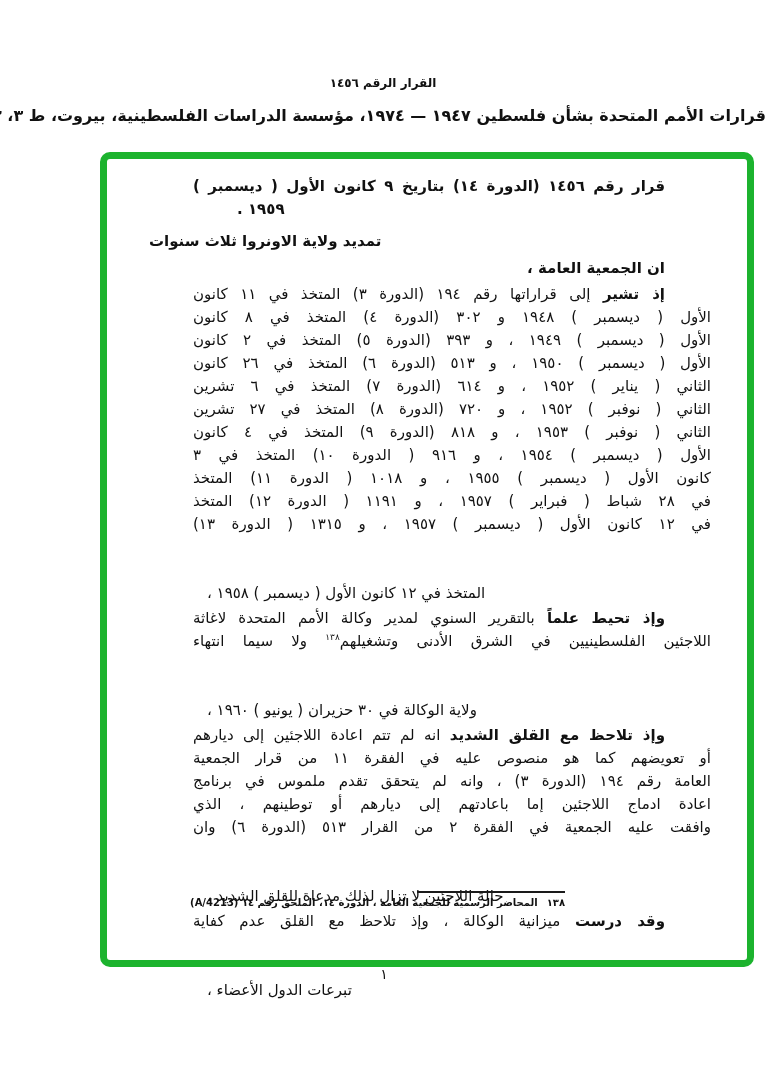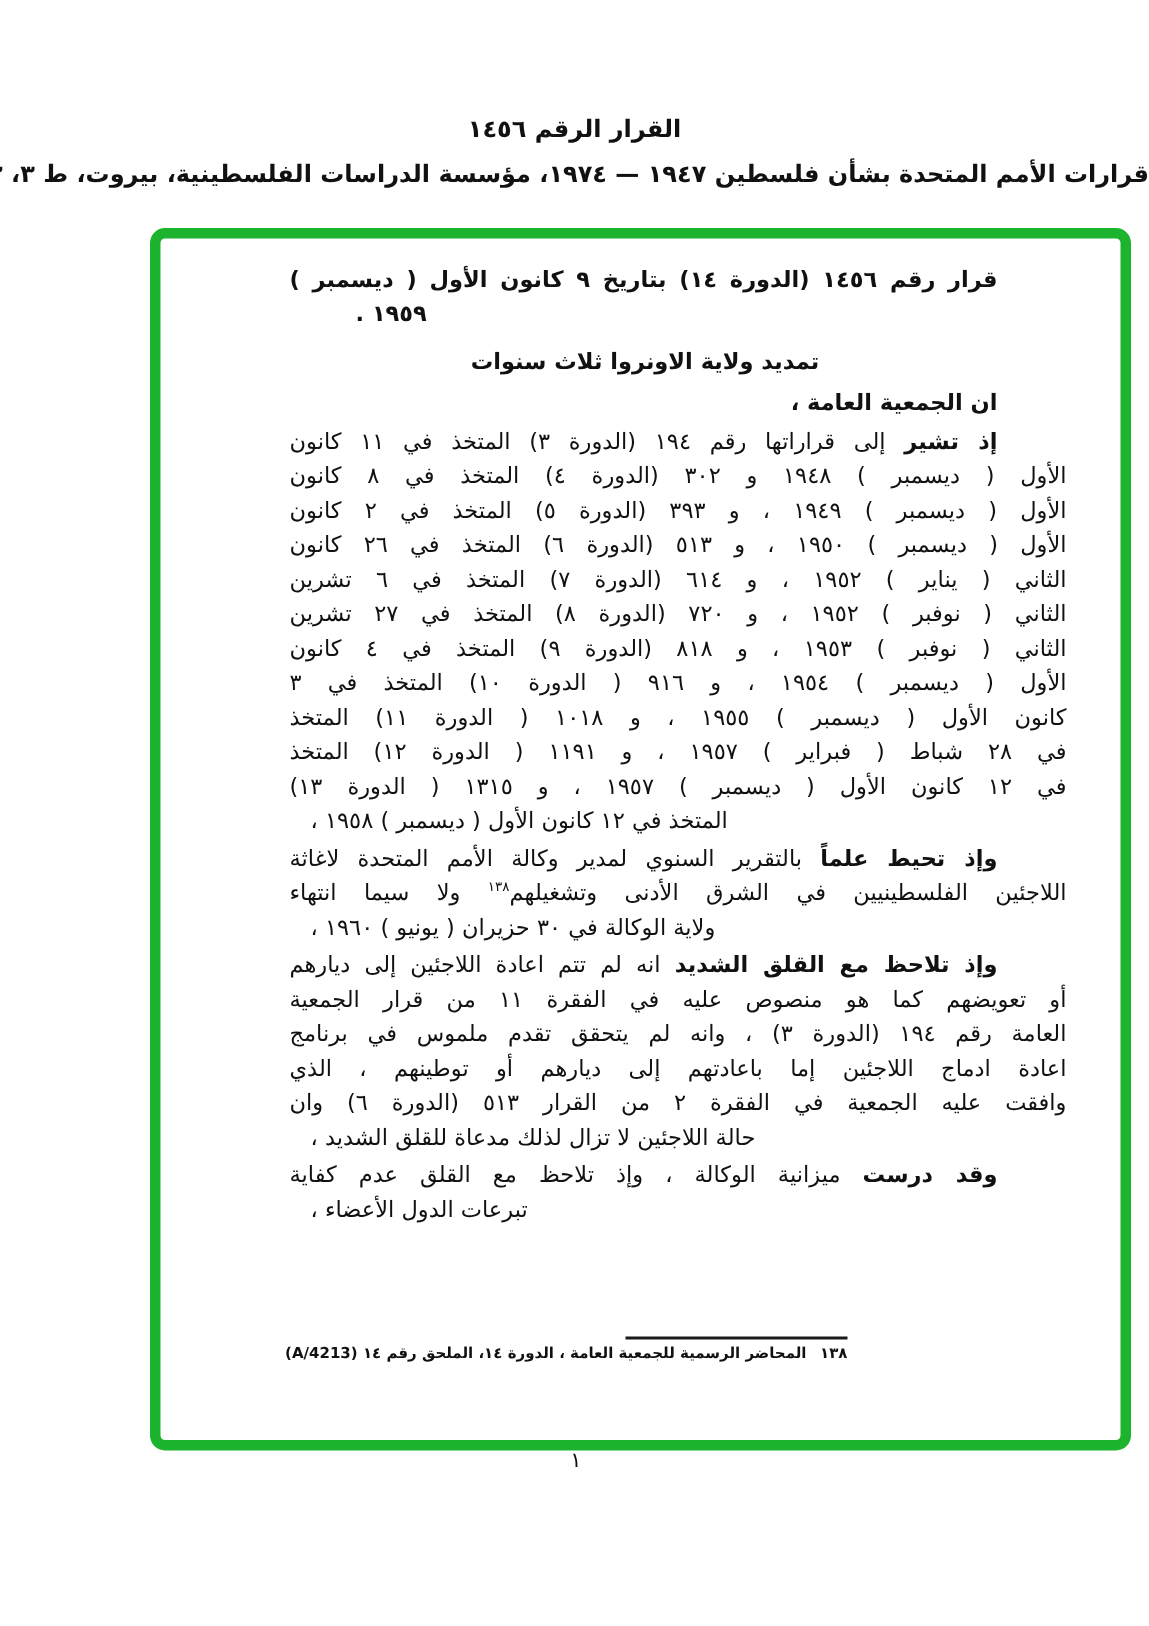--- a/index.html
+++ b/index.html
@@ -2,43 +2,43 @@
 <html lang="ar"><head>
 <meta charset="utf-8">
 <style>
   html,body{margin:0;padding:0;}
   body{
     width:766px;height:1084px;position:relative;background:#ffffff;
     font-family:"DejaVu Sans",sans-serif;color:#111;overflow:hidden;
   }
   .doc-title{
     position:absolute;top:76px;left:0;width:766px;text-align:center;
-    direction:rtl;font-size:16px;font-weight:700;letter-spacing:0.5px;
+    direction:rtl;font-size:12px;font-weight:700;letter-spacing:0.5px;
   }
   .doc-subtitle{
     position:absolute;top:106px;left:0;width:766px;text-align:center;
     direction:rtl;font-size:16px;font-weight:700;white-space:nowrap;
   }
   .highlight-box{
     position:absolute;left:100px;top:152px;width:562px;height:785px;
     border:7px solid #1cb32e;border-radius:10px;
     padding:16px 36px 0 42px;box-sizing:content-box;
   }
   .line{
     direction:rtl;font-size:15px;line-height:23px;text-justify:inter-word;
   }
   .line.justify{text-align:justify;text-align-last:justify;margin-left:44px;}
   .line.right{text-align:right;}
-  .line.tail{text-align:left;padding-left:58px;}
+  .line.tail{text-align:left;padding-left:58px;margin-top:46px;}
   .line.tail2{text-align:left;padding-left:88px;}
   .line.indent{padding-right:46px;}
   .seg-b{font-weight:700;}
   .seg-sup{font-size:9px;vertical-align:super;line-height:0;}
   .section-heading{
-    direction:rtl;text-align:center;font-size:15px;font-weight:700;
+    direction:rtl;text-align:left;font-size:15px;font-weight:700;
     line-height:23px;margin:9px 0 4px 0;
   }
   .opening-wrap{margin-bottom:3px;}
   .para{margin:0 0 2px 0;}
   .footnote-rule{
     position:absolute;left:417px;top:891px;width:148px;height:2px;background:#1a1a1a;
   }
   .footnote-line{
     position:absolute;top:897px;right:201px;direction:rtl;white-space:nowrap;
     font-size:10px;font-weight:700;

